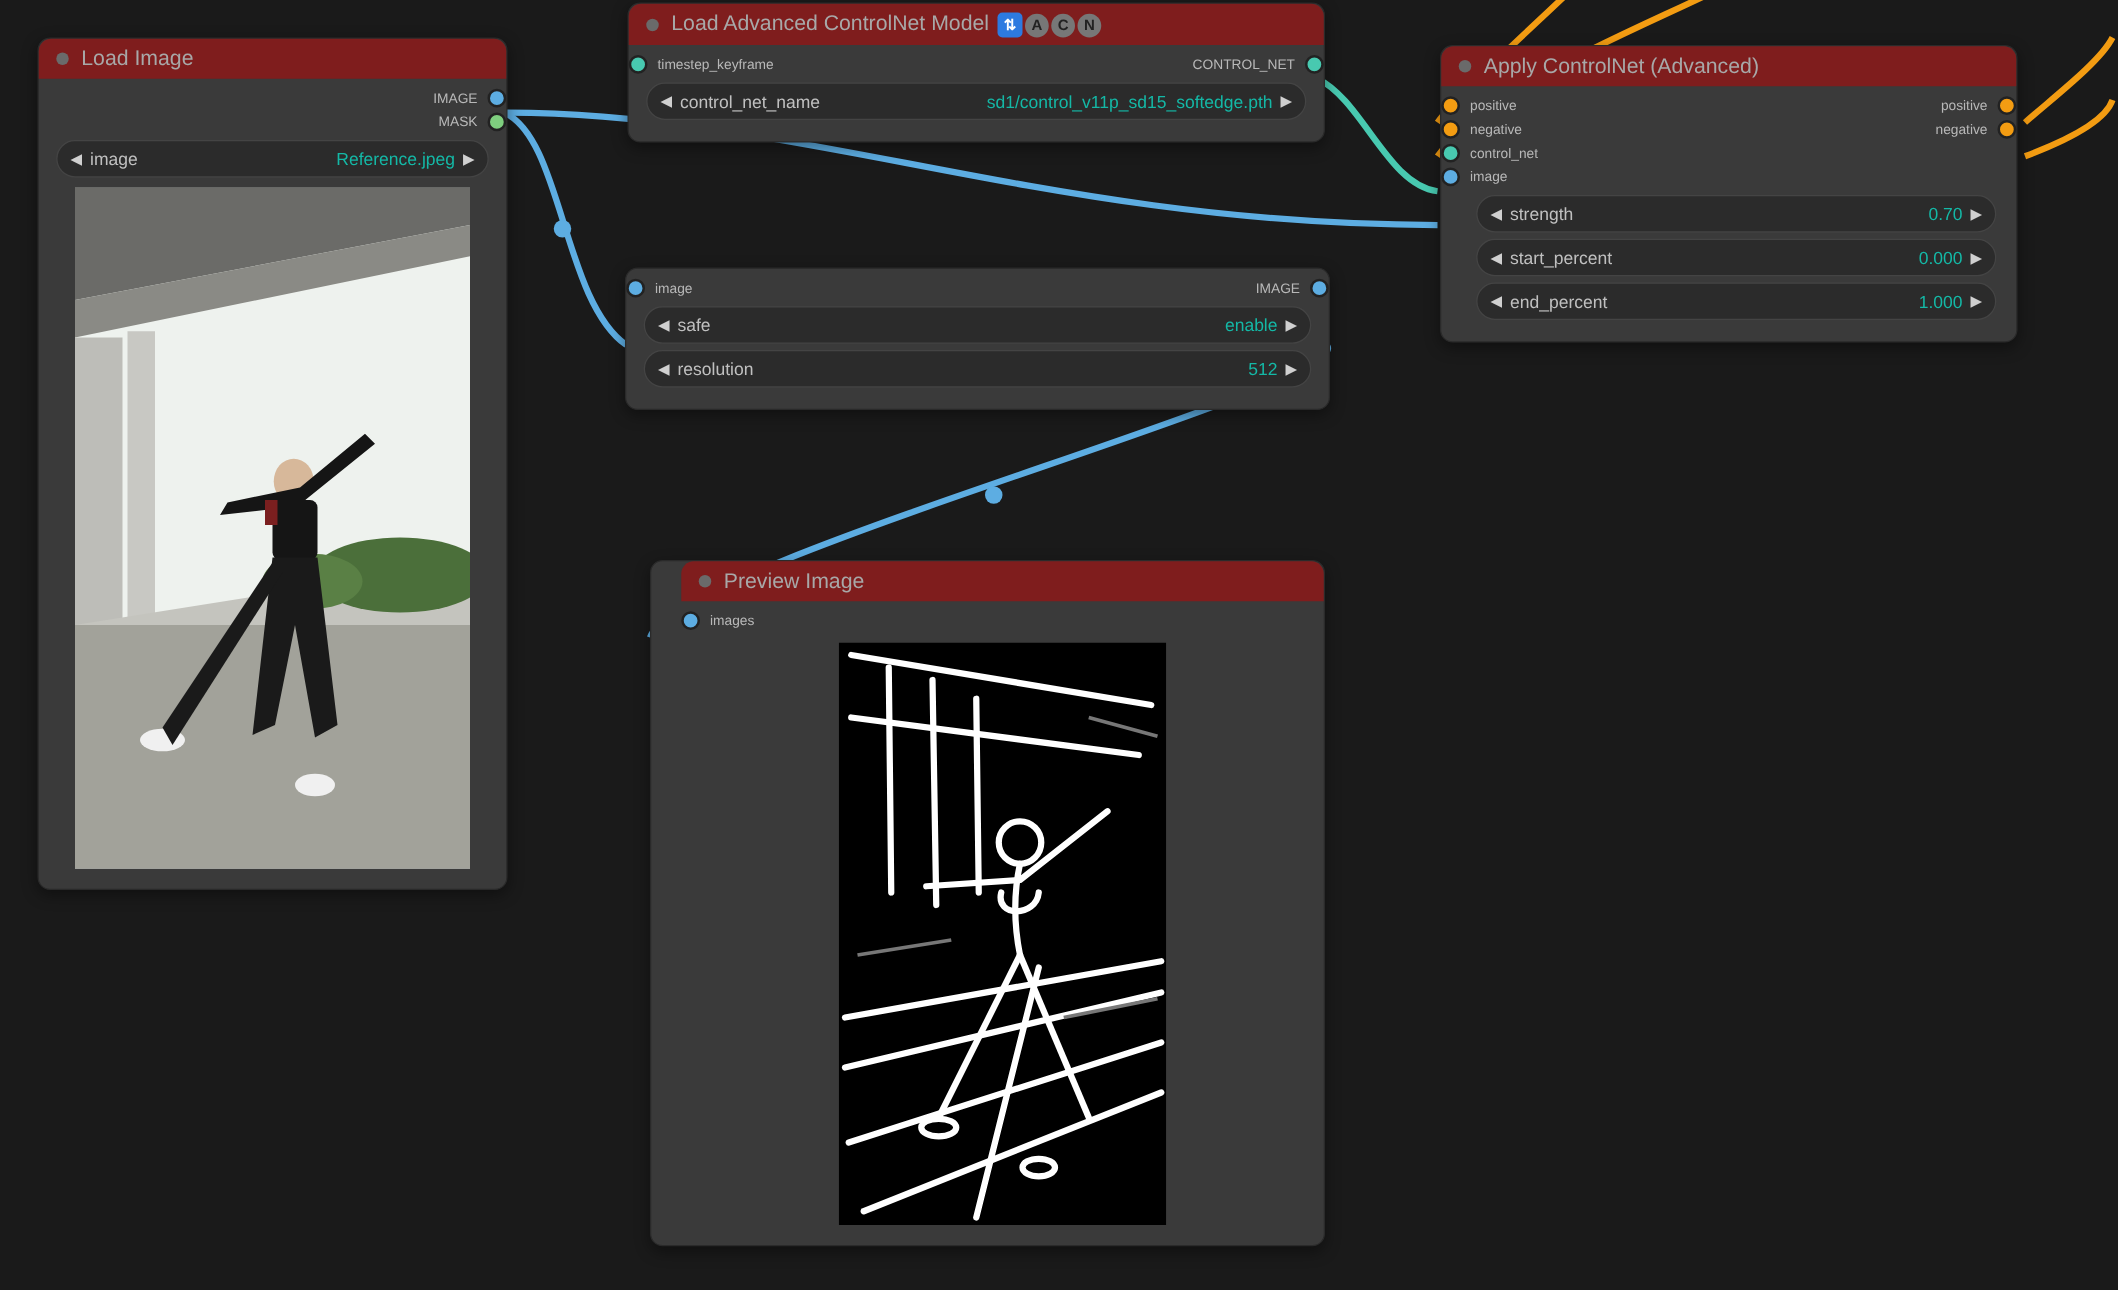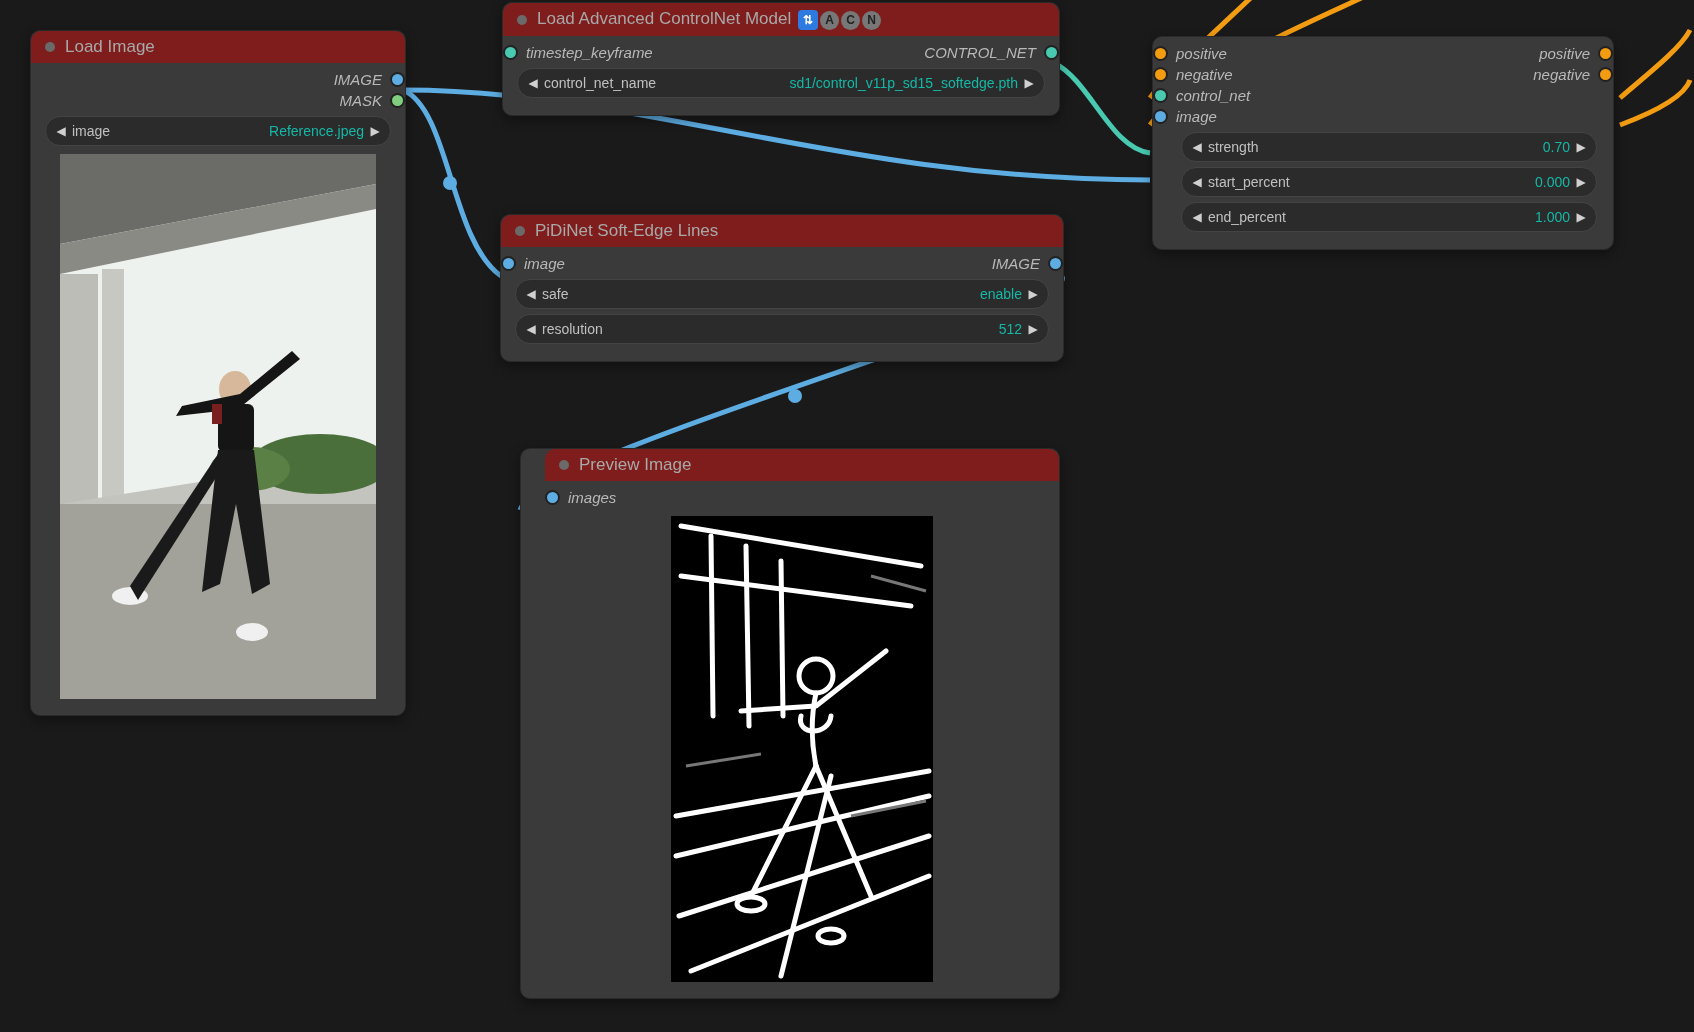--- a/index.html
+++ b/index.html
@@ -53,24 +53,23 @@
     flex-shrink: 0;
   }
   .node-body {
     padding: 6px 10px 12px 10px;
     position: relative;
   }
   .slot-row {
     display: flex;
     justify-content: space-between;
     padding: 2px 4px;
-    font-size: 15px;
+    font-size: 11px;
     color: #b8b8b8;
     position: relative;
-    font-style: italic;
   }
   .slot-left { display: flex; align-items: center; gap: 8px; margin-left: -14px; }
   .slot-right { display: flex; align-items: center; gap: 8px; margin-right: -14px; }
   .port {
     width: 11px; height: 11px;
     border-radius: 50%;
     border: 2px solid #222;
     flex-shrink: 0;
   }
   .port.blue   { background: #5dade2; }
@@ -218,51 +217,51 @@
     <div class="widget">
       <span class="arrow">◀</span>
       <span class="wlabel">control_net_name</span>
       <span class="wvalue">sd1/control_v11p_sd15_softedge.pth</span>
       <span class="arrow">▶</span>
     </div>
   </div>
 </div>
 
 <div class="node" style="left:500px; top:214px; width:562px;">
+  <div class="node-body">
+    <div class="slot-row">
+      <span class="slot-left">
+        <span class="port blue"></span>
+        <span>image</span>
+      </span>
+      <span class="slot-right">
+        <span>IMAGE</span>
+        <span class="port blue"></span>
+      </span>
+    </div>
+    <div class="widget">
+      <span class="arrow">◀</span>
+      <span class="wlabel">safe</span>
+      <span class="wvalue">enable</span>
+      <span class="arrow">▶</span>
+    </div>
+    <div class="widget">
+      <span class="arrow">◀</span>
+      <span class="wlabel">resolution</span>
+      <span class="wvalue">512</span>
+      <span class="arrow">▶</span>
+    </div>
+  </div>
+</div>
+
+<div class="node" style="left:1152px; top:36px; width:460px;">
   <div class="node-header">
     <span class="dot"></span>
-    <span>PiDiNet Soft-Edge Lines</span>
-  </div>
-  <div class="node-body">
-    <div class="slot-row">
-      <span class="slot-left">
-        <span class="port blue"></span>
-        <span>image</span>
-      </span>
-      <span class="slot-right">
-        <span>IMAGE</span>
-        <span class="port blue"></span>
-      </span>
-    </div>
-    <div class="widget">
-      <span class="arrow">◀</span>
-      <span class="wlabel">safe</span>
-      <span class="wvalue">enable</span>
-      <span class="arrow">▶</span>
-    </div>
-    <div class="widget">
-      <span class="arrow">◀</span>
-      <span class="wlabel">resolution</span>
-      <span class="wvalue">512</span>
-      <span class="arrow">▶</span>
-    </div>
-  </div>
-</div>
-
-<div class="node" style="left:1152px; top:36px; width:460px;">
+    <span>Apply ControlNet (Advanced)</span>
+  </div>
   <div class="node-body">
     <div class="slot-row">
       <span class="slot-left">
         <span class="port orange"></span>
         <span>positive</span>
       </span>
       <span class="slot-right">
         <span>positive</span>
         <span class="port orange"></span>
       </span>

